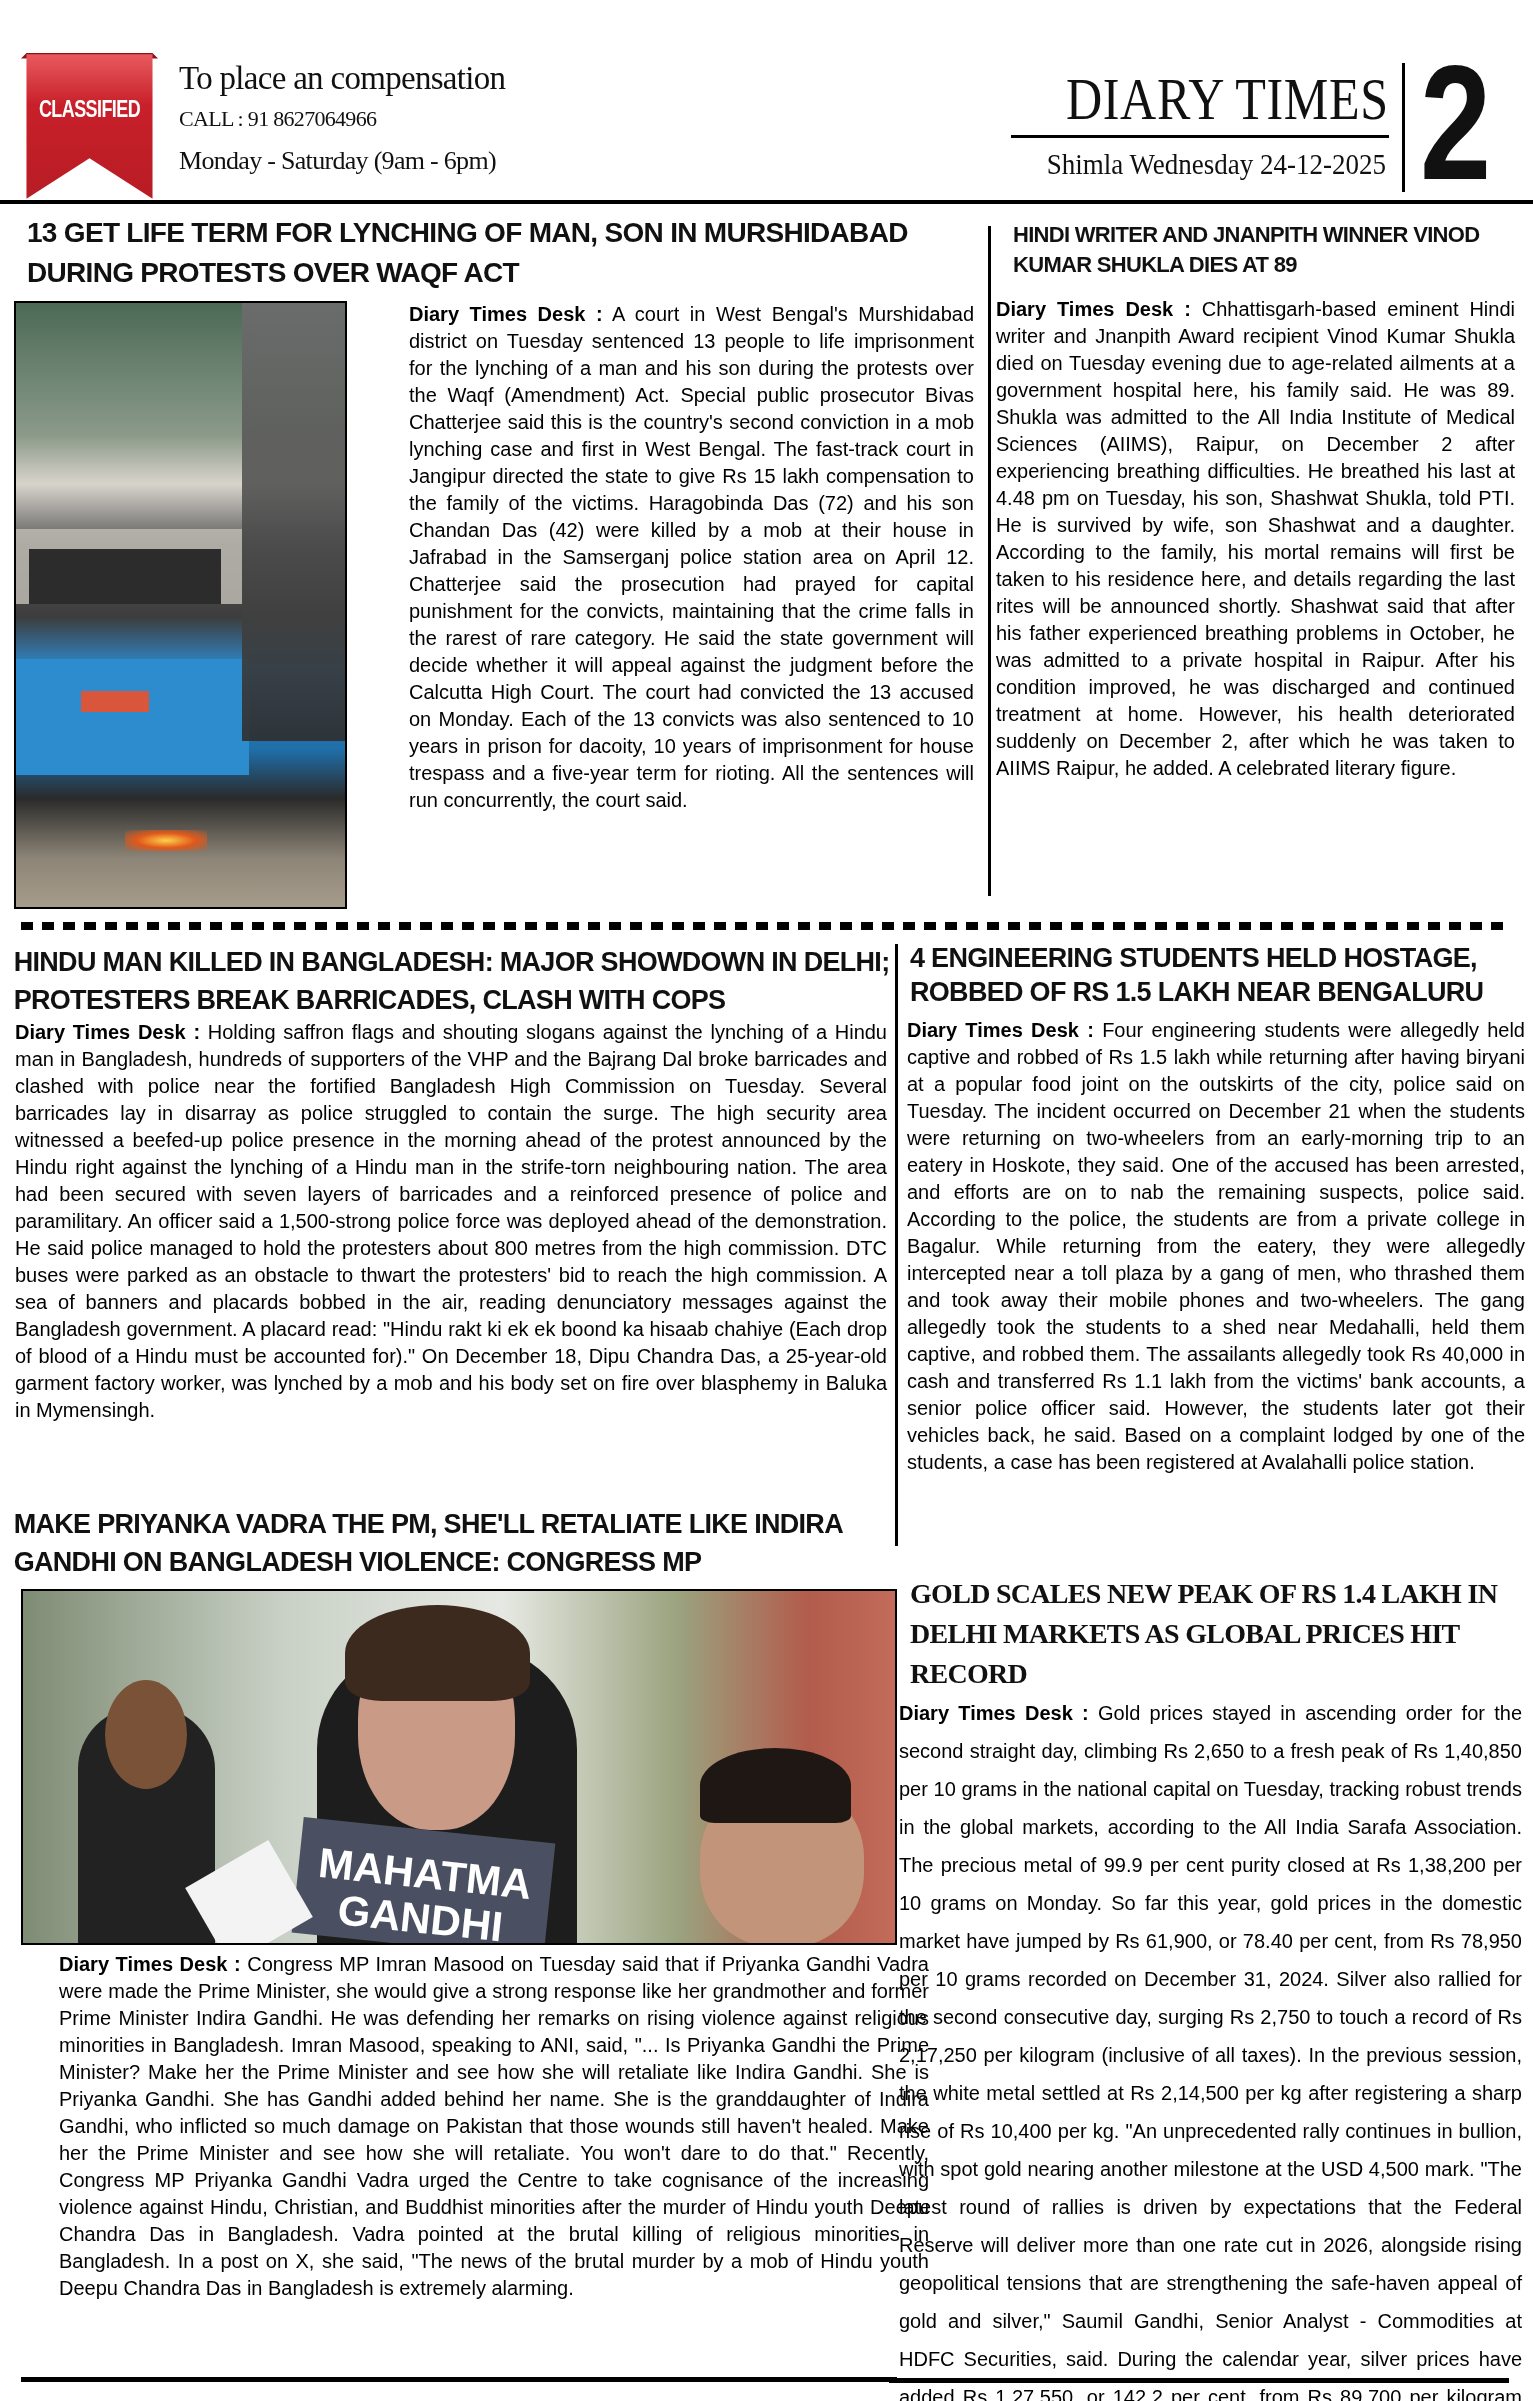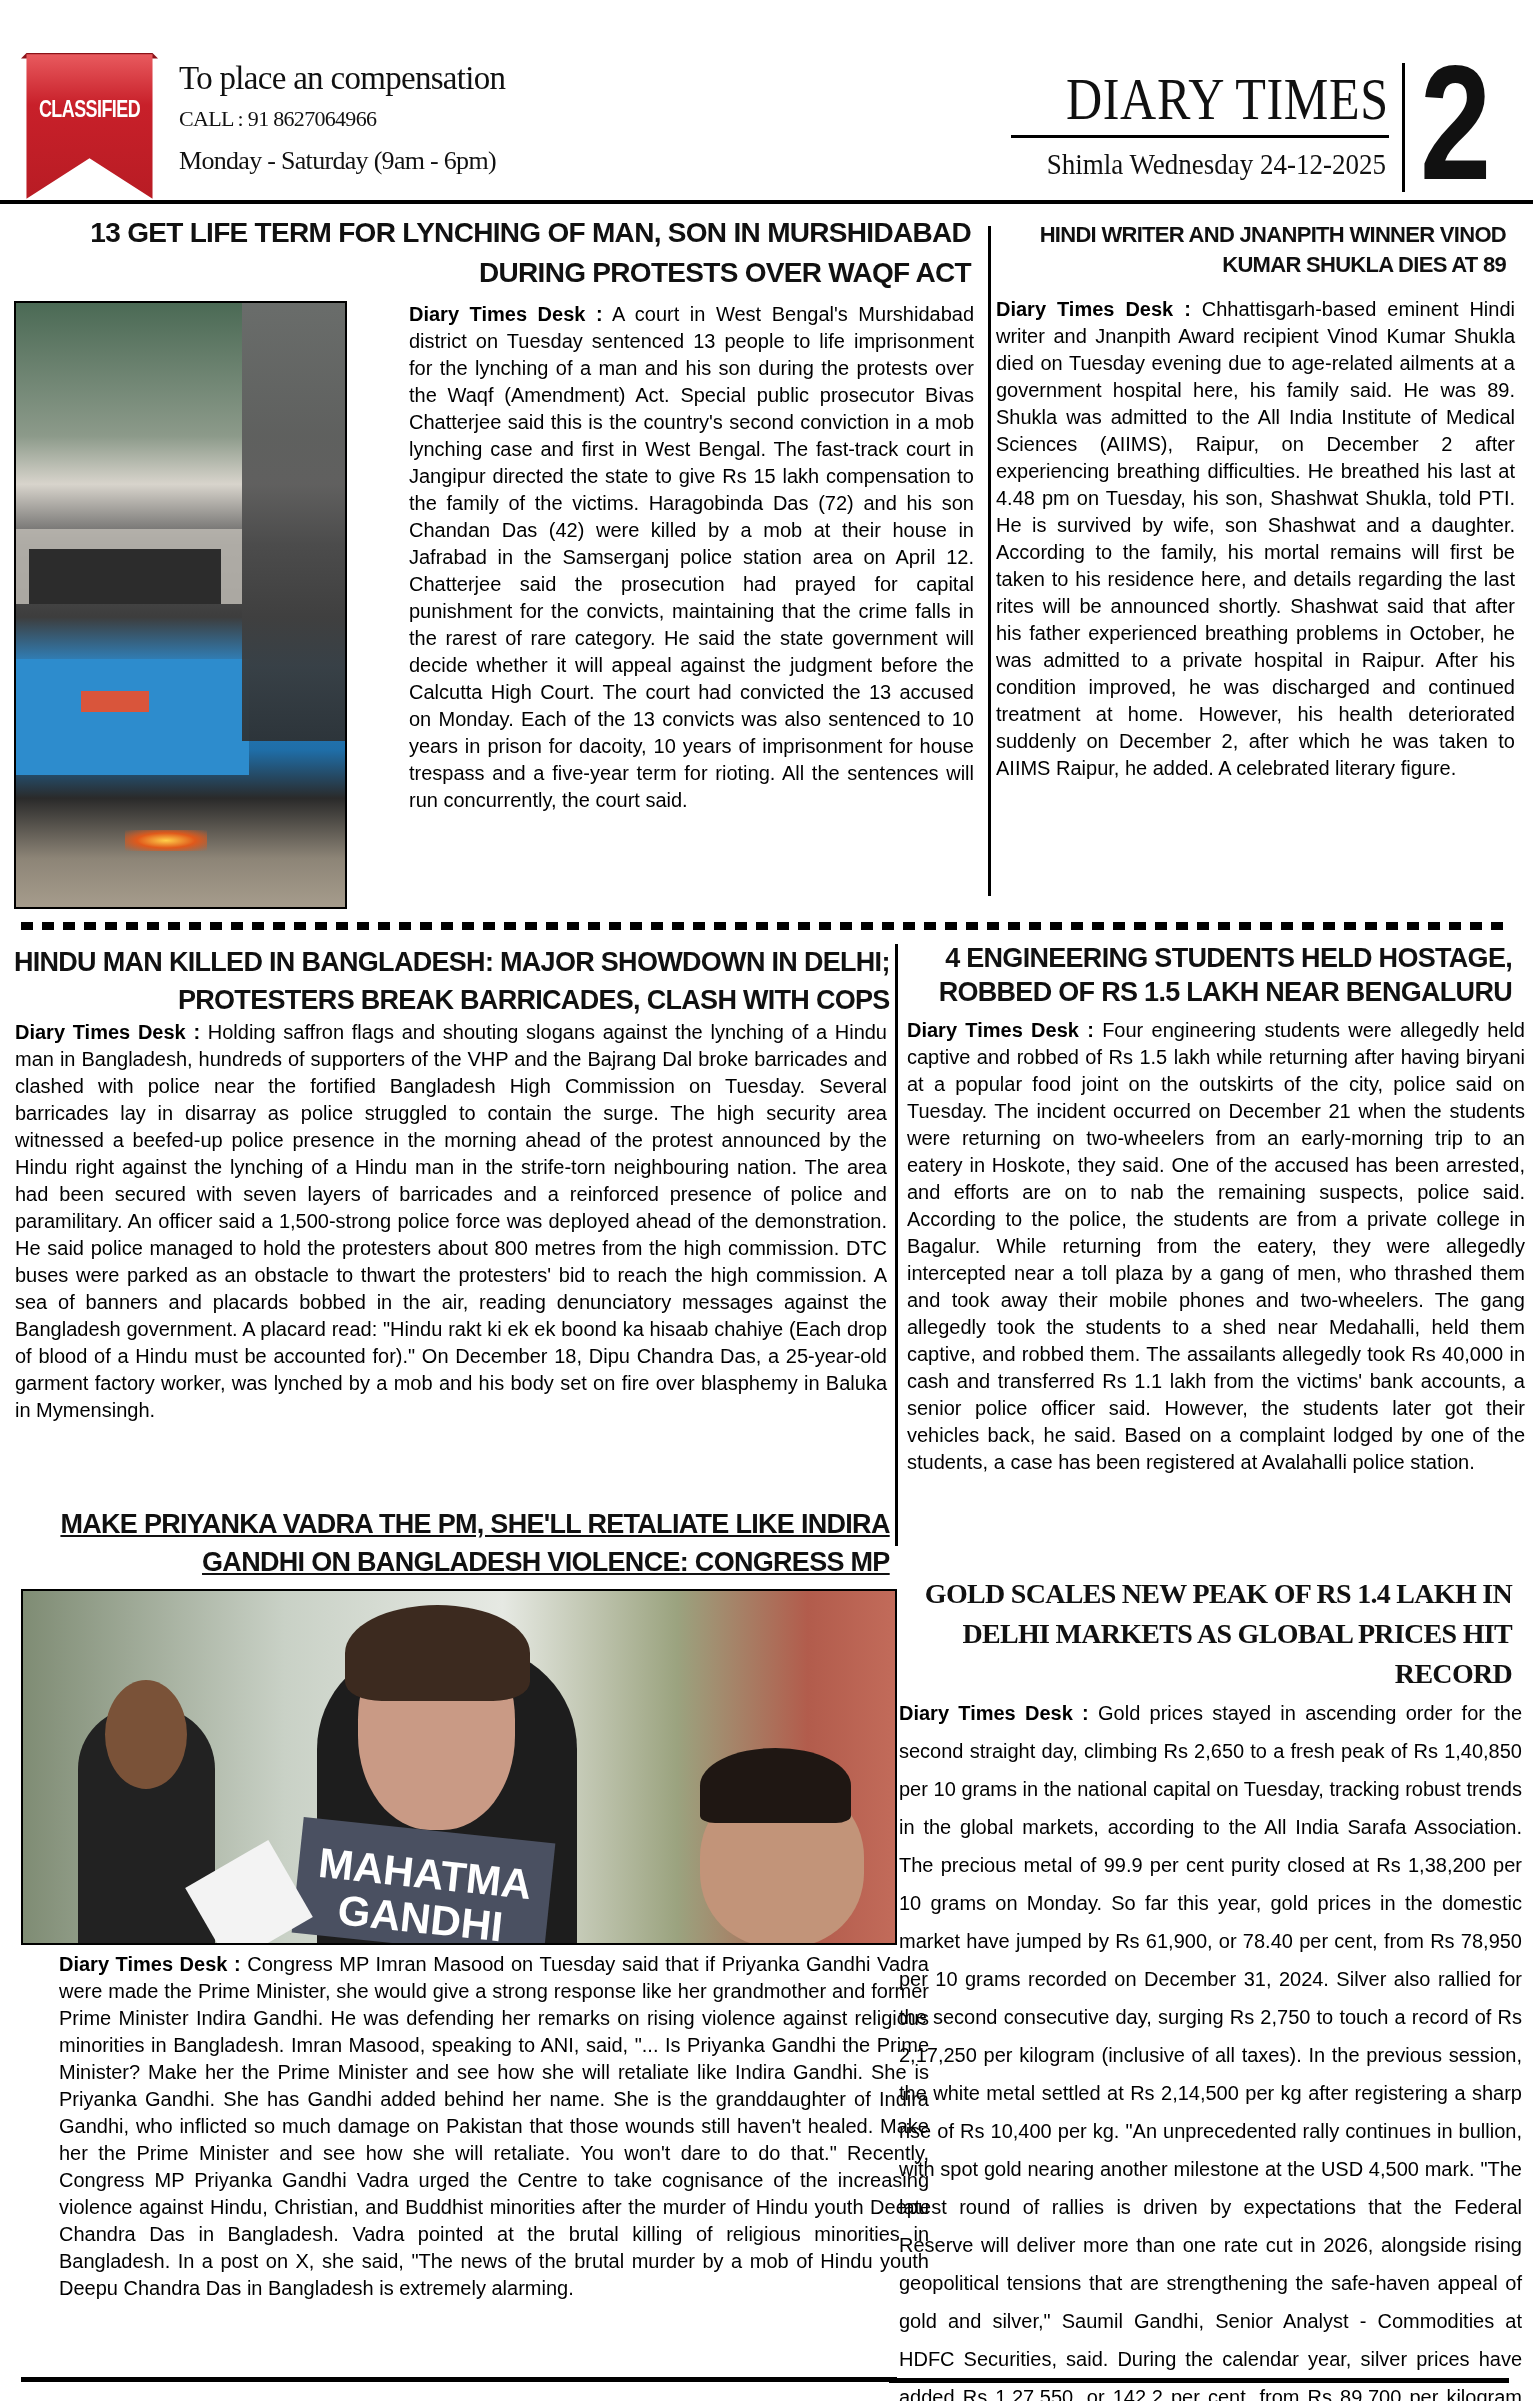--- a/index.html
+++ b/index.html
@@ -16,21 +16,21 @@
   .ad-line2 { left: 179px; top: 106px; font-family: "Liberation Serif", serif; font-size: 22px; letter-spacing: -0.7px; }
   .ad-line3 { left: 179px; top: 146px; font-family: "Liberation Serif", serif; font-size: 26px; letter-spacing: -0.7px; }
   .masthead-title { right: 144px; top: 65px; font-family: "Liberation Serif", serif; font-size: 59px; letter-spacing: 0.7px; transform: scaleX(0.85); transform-origin: right; }
   .masthead-rule { left: 1011px; top: 135px; width: 378px; height: 3.4px; background: #000; }
   .masthead-date { right: 147px; top: 147px; font-family: "Liberation Serif", serif; font-size: 30px; transform: scaleX(0.9); transform-origin: right; }
   .masthead-vrule { left: 1402px; top: 63px; width: 2.7px; height: 129px; background: #000; }
   .page-number { left: 1420px; top: 41px; font-family: "Liberation Sans", sans-serif; font-weight: bold; font-size: 164px; line-height: 164px; transform: scaleX(0.78); transform-origin: left; }
   .header-rule { left: 0; top: 200px; width: 1533px; height: 4.1px; background: #000; }
 
   
-  .headline { font-family: "Liberation Sans", sans-serif; font-weight: bold; text-align: right; text-transform: uppercase; letter-spacing: -0.7px; line-height: 1.42; }
+  .headline { font-family: "Liberation Sans", sans-serif; font-weight: bold; text-align: left; text-transform: uppercase; letter-spacing: -0.7px; line-height: 1.42; }
   .body-text { font-family: "Liberation Sans", sans-serif; text-align: justify; color: #000000; }
   .desk { font-weight: bold; }
 
   .photo { border: 2.7px solid #000; overflow: hidden; }
 
   .vrule { width: 3.4px; background: #000; }
   .dashrule { height: 8.2px; background: repeating-linear-gradient(90deg, #000 0 12.3px, transparent 12.3px 21px); }
   .hrule { height: 4.8px; background: #000; }
 </style>
 </head>
@@ -95,21 +95,21 @@
 </div>
 
 <div class="abs vrule" style="left:895px; top:944px; height:602px;"></div>
 
 <div class="abs headline" style="left:910px; top:941px; width:602px; font-size:27px; line-height:34px;">4 ENGINEERING STUDENTS HELD HOSTAGE, ROBBED OF RS 1.5 LAKH NEAR BENGALURU</div>
 <div class="abs body-text" style="left:907px; top:1017px; width:618px; font-size:20px; line-height:27px;">
   <span class="desk">Diary Times Desk :</span>
   <span>Four engineering students were allegedly held captive and robbed of Rs 1.5 lakh while returning after having biryani at a popular food joint on the outskirts of the city, police said on Tuesday. The incident occurred on December 21 when the students were returning on two-wheelers from an early-morning trip to an eatery in Hoskote, they said. One of the accused has been arrested, and efforts are on to nab the remaining suspects, police said. According to the police, the students are from a private college in Bagalur. While returning from the eatery, they were allegedly intercepted near a toll plaza by a gang of men, who thrashed them and took away their mobile phones and two-wheelers. The gang allegedly took the students to a shed near Medahalli, held them captive, and robbed them. The assailants allegedly took Rs 40,000 in cash and transferred Rs 1.1 lakh from the victims' bank accounts, a senior police officer said. However, the students later got their vehicles back, he said. Based on a complaint lodged by one of the students, a case has been registered at Avalahalli police station.</span>
 </div>
 
-<div class="abs headline" style="left:13.7px; top:1505px; width:876px; font-size:27px; line-height:38px;text-decoration:underline;">MAKE PRIYANKA VADRA THE PM, SHE'LL RETALIATE LIKE INDIRA GANDHI ON BANGLADESH VIOLENCE: CONGRESS MP</div>
+<div class="abs headline" style="left:13.7px; top:1505px; width:876px; font-size:27px; line-height:38px;">MAKE PRIYANKA VADRA THE PM, SHE'LL RETALIATE LIKE INDIRA GANDHI ON BANGLADESH VIOLENCE: CONGRESS MP</div>
 
 <div class="abs photo" style="left:20.5px; top:1589px; width:876px; height:356px; background:linear-gradient(90deg,#7f8c74 0%,#c9d1c6 30%,#e6e9e3 55%,#9ba37f 75%,#b25c4c 90%,#c26b5a 100%);">
   <div style="position:absolute; left:55px; top:116px; width:137px; height:239px; background:#222; border-radius:62px 62px 0 0;"></div>
   <div style="position:absolute; left:82px; top:89px; width:82px; height:109px; background:#7a5238; border-radius:50%;"></div>
   <div style="position:absolute; left:294px; top:55px; width:260px; height:301px; background:#1d1d1d; border-radius:103px 103px 0 0;"></div>
   <div style="position:absolute; left:335px; top:34px; width:157px; height:205px; background:#c99a85; border-radius:46%;"></div>
   <div style="position:absolute; left:322px; top:13.7px; width:185px; height:96px; background:#3c2a1f; border-radius:50% 50% 20% 20%;"></div>
   <div style="position:absolute; left:677px; top:192px; width:164px; height:164px; background:#c29479; border-radius:45%;"></div>
   <div style="position:absolute; left:677px; top:157px; width:151px; height:75px; background:#1f1713; border-radius:50% 50% 10% 10%;"></div>
   <div style="position:absolute; left:274px; top:239px; width:253px; height:116px; background:#4a5061; transform:rotate(6deg); color:#fff; font-weight:bold; font-size:42px; line-height:45px; text-align:center; padding-top:20.5px;">MAHATMA GANDHI</div>

